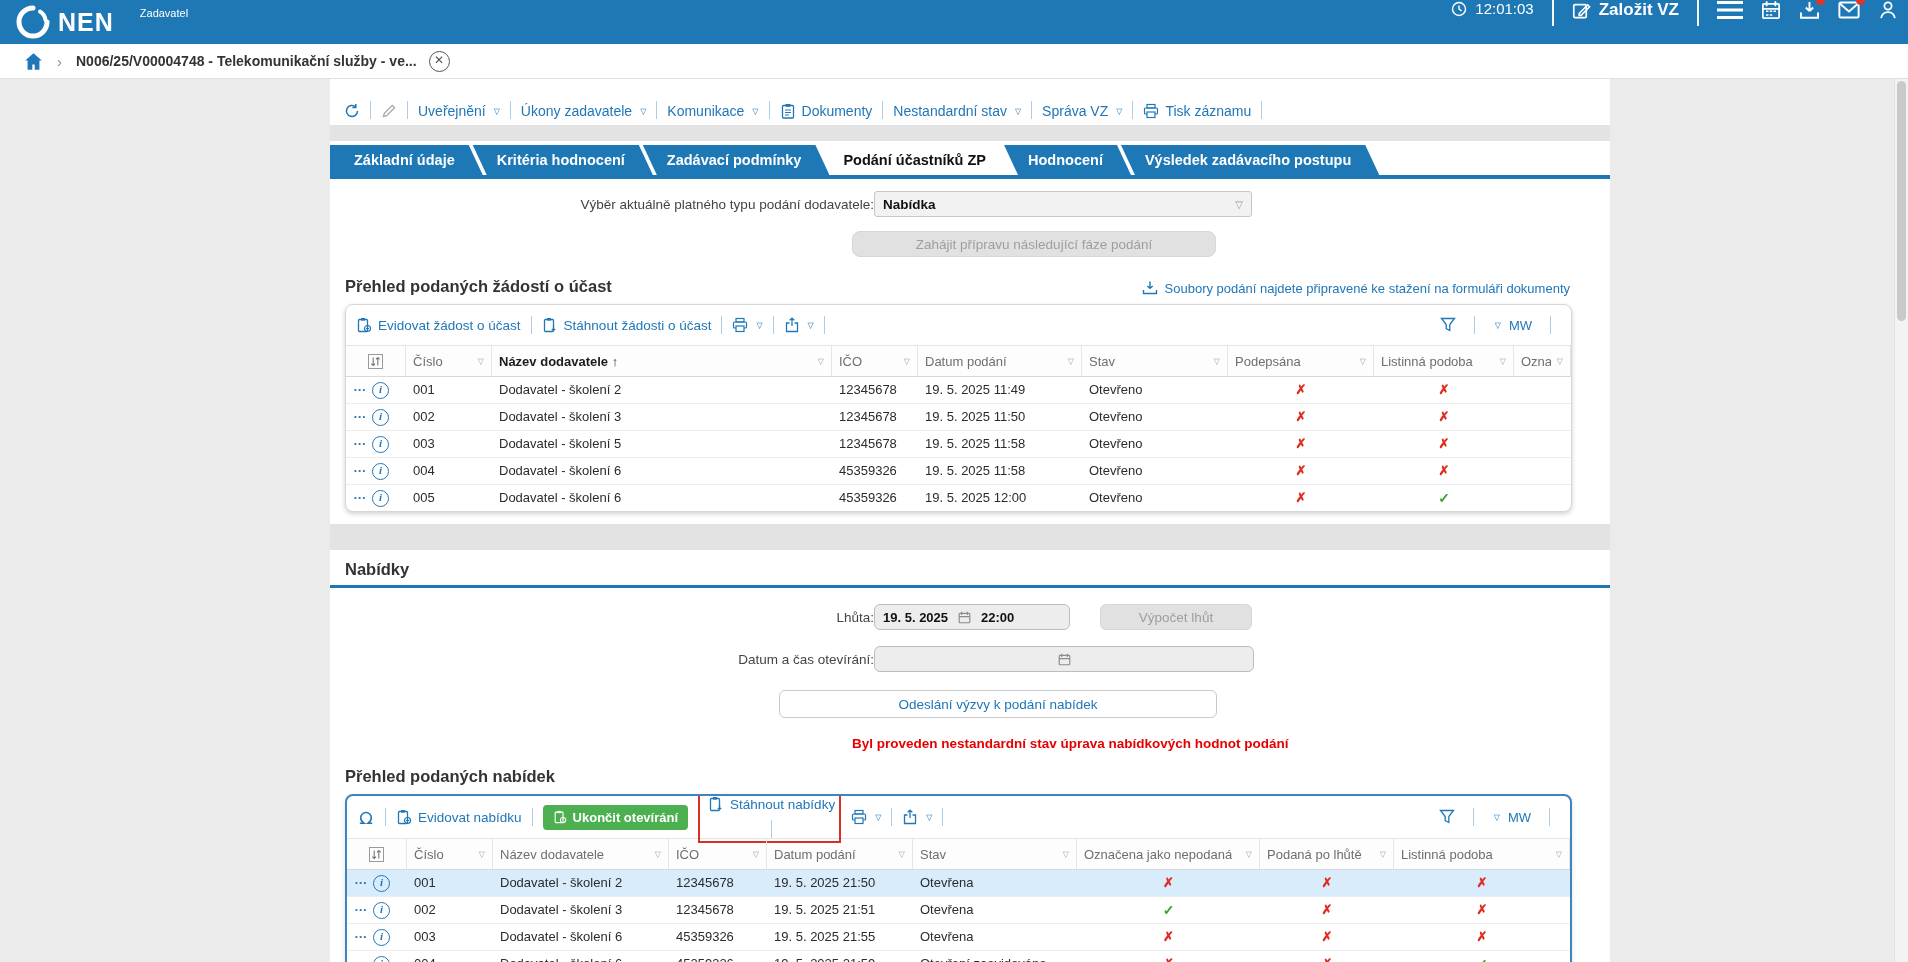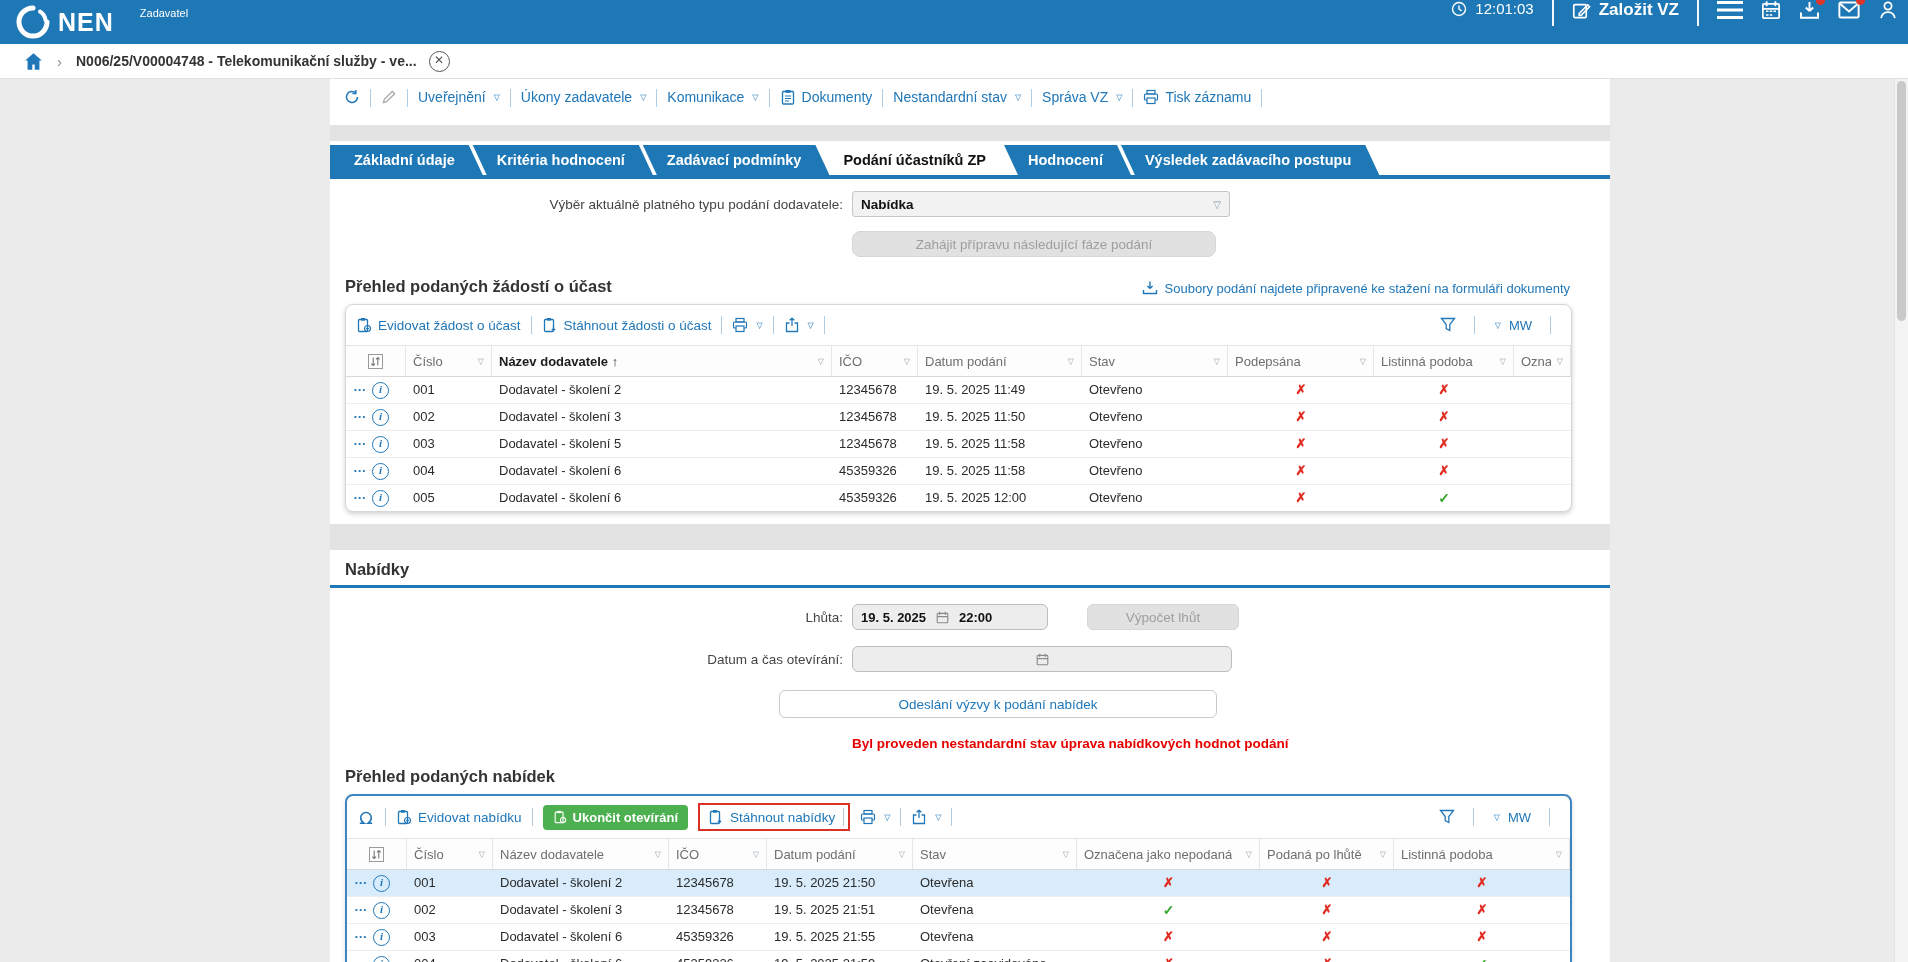--- a/index.html
+++ b/index.html
@@ -27,37 +27,37 @@
     border-bottom:1px solid #e0e0e0;display:flex;align-items:center;box-shadow:0 1px 2px rgba(0,0,0,.06);}
   .crumb-home{margin-left:24px;}
   .crumb-sep{color:#8c8c8c;font-size:15px;margin:0 14px;}
   .crumb-label{font-size:14px;font-weight:bold;color:#333;}
   .crumb-close{width:19px;height:19px;border:1.5px solid #555;border-radius:50%;color:#555;
     font-size:12px;line-height:17px;text-align:center;margin-left:12px;cursor:pointer;}
   
   .bodyarea{position:absolute;left:0;top:79px;width:1908px;height:883px;background:#ebebeb;}
   .content{position:absolute;left:330px;top:0;width:1280px;min-height:883px;background:#fff;}
   
-  .cmdbar{display:flex;align-items:flex-start;height:30px;margin-top:10px;padding-left:14px;color:#2077b8;
+  .cmdbar{display:flex;align-items:flex-end;height:30px;margin-top:10px;padding-left:14px;color:#2077b8;
     font-size:14px;flex-wrap:nowrap;}
   .cmd{display:flex;align-items:center;gap:6px;cursor:pointer;white-space:nowrap;}
   .ddm{font-size:8px;color:#2077b8;margin-left:2px;}
   .vdiv{width:1px;height:18px;background:#aecde4;margin:0 10px;display:inline-block;}
   .cmd-static{display:flex;align-items:center;}
   .pencil-gray{color:#a7a7a7;font-size:16px;}
   .graystrip{height:16px;background:#e3e3e3;margin-top:6px;}
   
   .tabs{display:flex;align-items:flex-end;height:34px;border-bottom:4px solid #1f78b6;background:#fff;}
   .tab{height:30px;line-height:30px;background:#1f78b6;color:#fff;font-size:14.5px;font-weight:bold;
     padding:0 28px 0 24px;cursor:pointer;white-space:nowrap;
     clip-path:polygon(0 0,calc(100% - 14px) 0,100% 100%,14px 100%);margin-right:-10px;}
   .tab.first{clip-path:polygon(0 0,calc(100% - 14px) 0,100% 100%,0 100%);}
   .tab.active{background:#fff;color:#111;}
   
-  .frm-row{display:flex;align-items:center;margin-top:12px;gap:9px;}
+  .frm-row{display:flex;align-items:center;margin-top:12px;padding-left:31px;}
   .frm-label{width:513px;text-align:right;font-size:13.5px;color:#444;white-space:nowrap;}
   .selectbox{width:360px;height:24px;border:1px solid #c6c6c6;border-radius:3px;background:#f2f2f2;
     display:flex;align-items:center;justify-content:space-between;padding:0 8px;cursor:pointer;}
   .selectbox b{font-size:13.5px;color:#111;}
   .chev{color:#8a9aa6;font-size:10px;}
   .btn-disabled{background:#e1e1e1;border:1px solid #d6d6d6;border-radius:8px;color:#9e9e9e;
     font-size:13.5px;height:24px;display:flex;align-items:center;justify-content:center;cursor:default;}
   .phase-btn{width:362px;margin-left:522px;margin-top:14px;}
   
   .sec-row{display:flex;align-items:flex-end;justify-content:space-between;margin-top:20px;
@@ -67,21 +67,21 @@
   
   .panel{margin:8px 38px 0 15px;background:#fff;border:1px solid #d6d6d6;border-radius:8px;
     box-shadow:0 2px 5px rgba(0,0,0,.18);overflow:hidden;}
   .panel.blue{border:2px solid #3e84bf;box-shadow:0 2px 5px rgba(0,0,0,.12);}
   .ptoolbar{display:flex;align-items:center;height:40px;padding:0 10px;color:#2077b8;font-size:13.5px;}
   .pt-item{display:flex;align-items:center;gap:6px;cursor:pointer;white-space:nowrap;}
   .pt-right{margin-left:auto;display:flex;align-items:center;gap:8px;}
   .mw{font-size:13px;color:#2077b8;}
   .btn-green{display:flex;align-items:center;gap:6px;background:#4cb050;color:#fff;font-weight:bold;
     font-size:13px;border-radius:4px;padding:5px 10px;cursor:pointer;}
-  .red-frame{display:flex;align-items:center;gap:8px;border:2px solid #d93025;padding:3px 4px 3px 8px;}
+  .red-frame{display:flex;align-items:center;gap:8px;border:2px solid #d93025;padding:3px 4px 3px 8px;flex-direction:column;}
   
   .grid-req{display:grid;grid-template-columns:60px 86px 340px 86px 164px 146px 146px 140px minmax(0,1fr);}
   .grid-off{display:grid;grid-template-columns:60px 86px 176px 98px 146px 164px 183px 134px minmax(0,1fr);}
   .thead{border-top:1px solid #e4e4e4;border-bottom:1px solid #d8d8d8;background:#fdfdfd;}
   .hcell{display:flex;align-items:center;justify-content:space-between;height:30px;padding:0 7px;
     font-size:13px;color:#6e6e6e;border-right:1px solid #e6e6e6;white-space:nowrap;overflow:hidden;cursor:pointer;}
   .hcell.iconcell{justify-content:center;}
   .hcell .hlbl{overflow:hidden;text-overflow:clip;}
   .hcell.sorted .hlbl{color:#1c1c1c;font-weight:bold;}
   .fico{color:#98a6b0;font-size:8px;margin-left:6px;}

